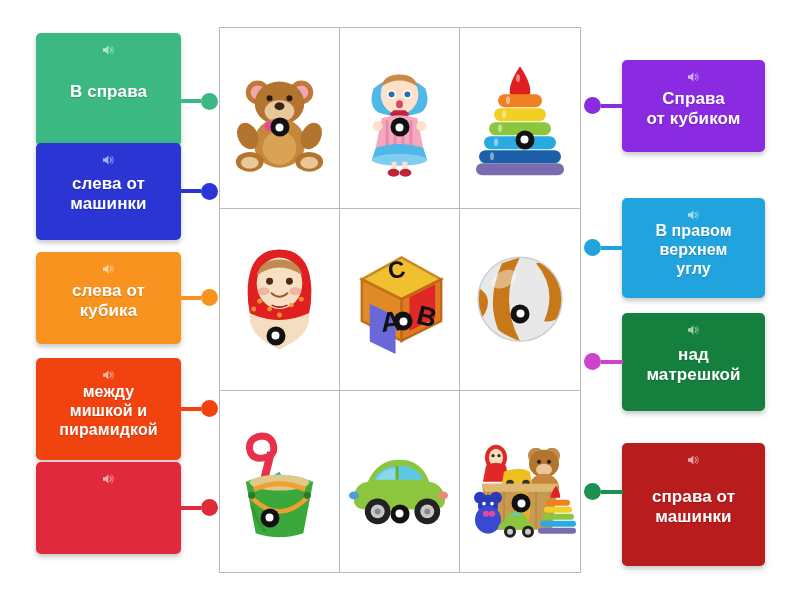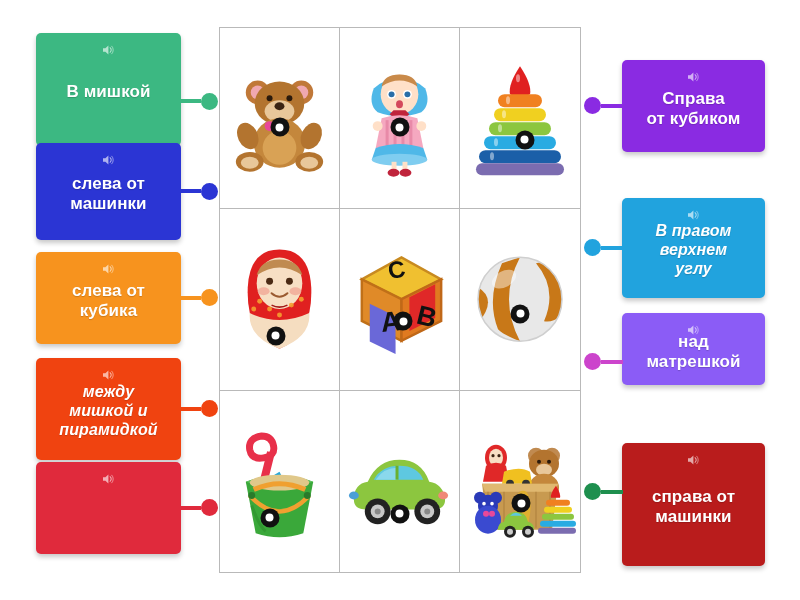--- a/index.html
+++ b/index.html
@@ -34,21 +34,21 @@
   }
   .label-card .ctext {
     font-weight: bold;
     font-size: 17px;
     line-height: 1.17;
     letter-spacing: 0.1px;
     text-shadow: 0 1px 1px rgba(0,0,0,0.18);
     white-space: pre-line;
     margin-top: 9px;
   }
-  .label-card.small .ctext { font-size: 16px; font-style: italic; }
+  .label-card.small .ctext { font-size: 16px; }
 
   
   .connector { position: absolute; display: flex; align-items: center; }
   .connector .stem { height: 4px; }
   .connector .knob {
     width: 17px; height: 17px; border-radius: 50%;
     flex: 0 0 auto;
   }
   .connector.left-side { flex-direction: row; }
   .connector.right-side { flex-direction: row-reverse; }
@@ -94,21 +94,21 @@
 <div id="stage">
 
   <div id="left-column">
       <div>
         <div class="label-card" style="left: 36px; top: 33px; width: 145px; height: 113px; background: rgb(60, 184, 130);">
           <span class="speaker"><svg viewBox="0 0 24 20" width="15" height="12" aria-hidden="true">
               <path d="M2 7 h4 L11 2.5 v15 L6 13 H2 Z" fill="#ffffff"></path>
               <path d="M13.8 6.2 a5.4 5.4 0 0 1 0 7.6" stroke="#ffffff" stroke-width="1.7" fill="none" stroke-linecap="round"></path>
               <path d="M16.6 3.6 a9 9 0 0 1 0 12.8" stroke="#ffffff" stroke-width="1.5" fill="none" stroke-linecap="round" opacity="0.85"></path>
             </svg></span>
-          <div class="ctext">В мишкой</div>
+          <div class="ctext">В справа</div>
         </div>
         <div class="connector left-side" style="top: 92.5px; left: 179px;">
           <div class="stem" style="width: 22px; background: rgb(60, 184, 130);"></div>
           <div class="knob" style="background: rgb(60, 184, 130);"></div>
         </div>
       </div>
       <div>
         <div class="label-card" style="left: 36px; top: 143px; width: 145px; height: 97px; background: rgb(43, 53, 212);">
           <span class="speaker"><svg viewBox="0 0 24 20" width="15" height="12" aria-hidden="true">
               <path d="M2 7 h4 L11 2.5 v15 L6 13 H2 Z" fill="#ffffff"></path>
@@ -446,21 +446,21 @@
           <div class="ctext">В правом
 верхнем
 углу</div>
         </div>
         <div class="connector right-side" style="top: 239px; left: 584px;">
           <div class="stem" style="width: 22px; background: rgb(33, 163, 222);"></div>
           <div class="knob" style="background: rgb(33, 163, 222);"></div>
         </div>
       </div>
       <div>
-        <div class="label-card" style="left: 622px; top: 313px; width: 143px; height: 72px; background: #8b5cf6;">
+        <div class="label-card" style="left: 622px; top: 313px; width: 143px; height: 98px; background: #15803d;">
           <span class="speaker"><svg viewBox="0 0 24 20" width="15" height="12" aria-hidden="true">
               <path d="M2 7 h4 L11 2.5 v15 L6 13 H2 Z" fill="#ffffff"></path>
               <path d="M13.8 6.2 a5.4 5.4 0 0 1 0 7.6" stroke="#ffffff" stroke-width="1.7" fill="none" stroke-linecap="round"></path>
               <path d="M16.6 3.6 a9 9 0 0 1 0 12.8" stroke="#ffffff" stroke-width="1.5" fill="none" stroke-linecap="round" opacity="0.85"></path>
             </svg></span>
           <div class="ctext">над
 матрешкой</div>
         </div>
         <div class="connector right-side" style="top: 353px; left: 584px;">
           <div class="stem" style="width: 22px; background: rgb(204, 68, 204);"></div>

